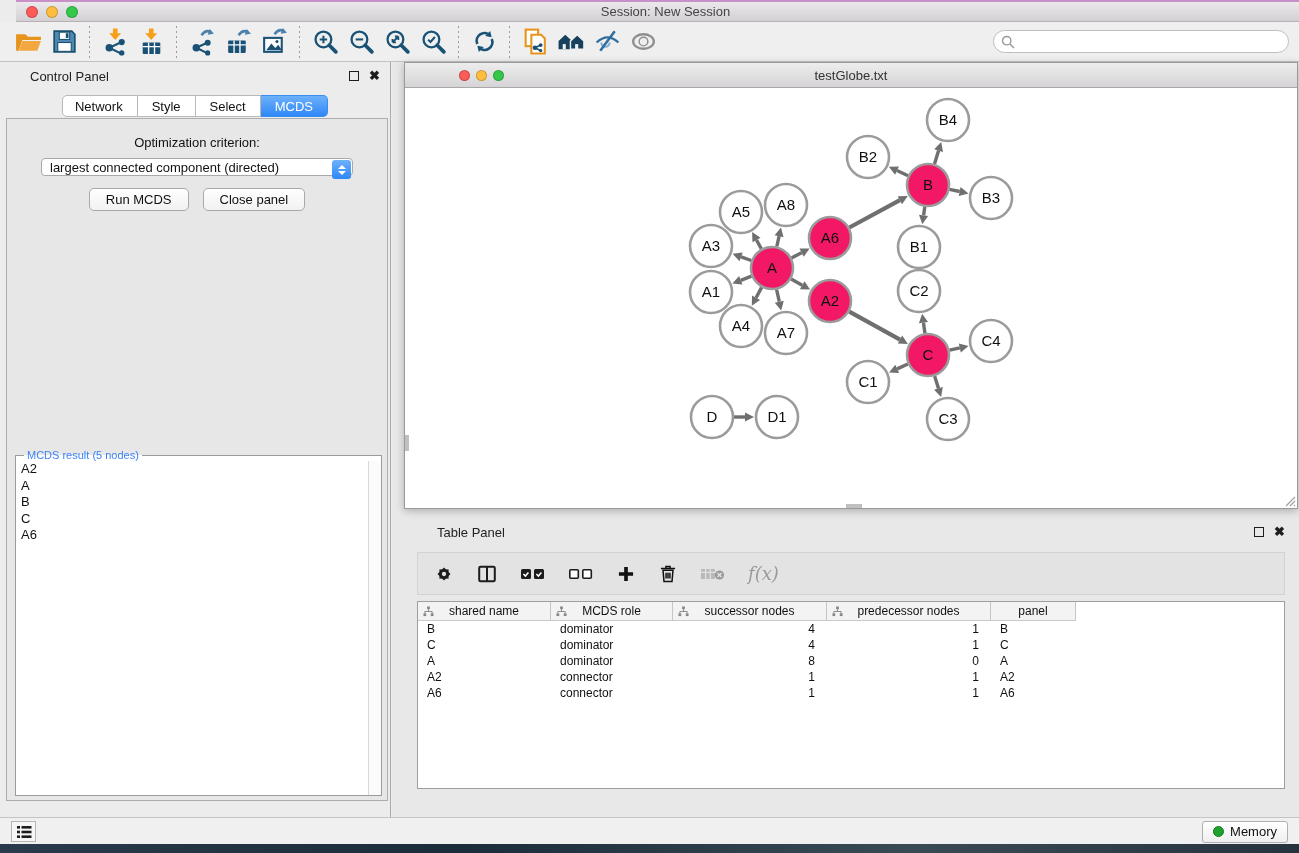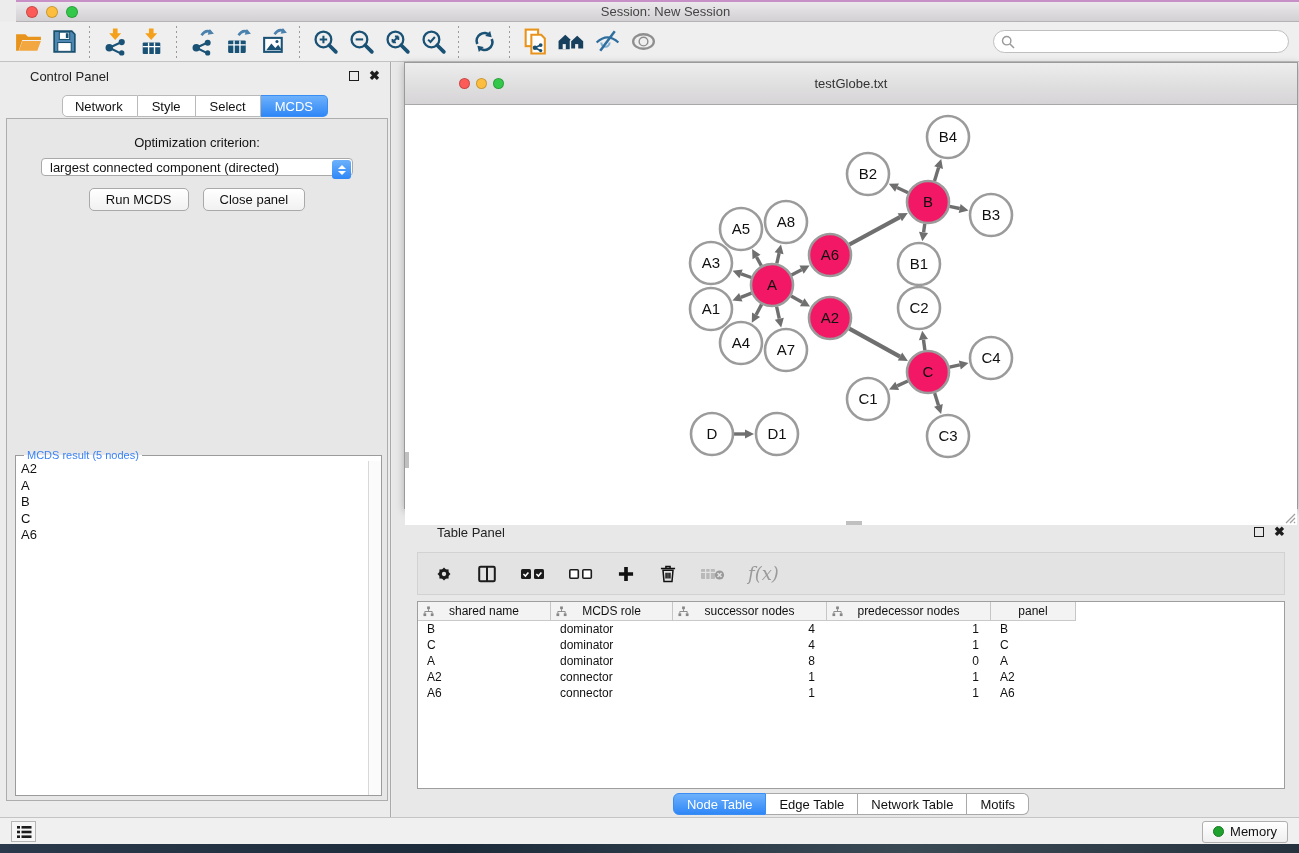--- a/index.html
+++ b/index.html
@@ -77,21 +77,21 @@
   #mcds-list .row { font-size:13px; color:#111; padding-left:5px; line-height:16.5px; }
   #mcds-scroll { position:absolute; right:0; top:0; width:13px; bottom:0; background:#fbfbfb;
     border-left:1px solid #d8d8d8; }
 
   
   #mdi { position:absolute; left:392px; top:0; width:907px; height:756px; background:#e9e8e9; }
 
   
   #network-window { position:absolute; left:12px; top:0; width:894px; height:447px;
     border:1px solid #9a9a9a; box-shadow:0 2px 8px rgba(0,0,0,.25); background:#fff; }
-  #nw-titlebar { height:42px; background:linear-gradient(#ededed,#d6d4d6);
+  #nw-titlebar { height:25px; background:linear-gradient(#ededed,#d6d4d6);
     border-bottom:1px solid #a8a8a8; position:relative; display:flex; align-items:center;padding-left:46px; }
   #nw-titlebar .traffic { margin-left:8px; gap:6px; }
   #nw-titlebar .tl { width:11px; height:11px; }
   #nw-titlebar .title { position:absolute; left:0; right:0; text-align:center; font-size:13px; color:#333; }
   #nw-canvas { position:relative; width:100%; height:420px; background:#fff; overflow:hidden; }
   #graph-svg text { font-family:"Liberation Sans",sans-serif; }
   .nw-thumb-v { position:absolute; left:0; top:347px; width:4px; height:16px; background:#c0c0c0; }
   .nw-thumb-h { position:absolute; left:441px; bottom:0; width:16px; height:4px; background:#c0c0c0; }
   #nw-grip { position:absolute; right:1px; bottom:1px; }
 
@@ -578,26 +578,20 @@
               </div>
               <div class="nt-row">
                 <div class="td left" style="width: 133px;">A6</div>
                 <div class="td left" style="width: 122px;">connector</div>
                 <div class="td right" style="width: 154px;">1</div>
                 <div class="td right" style="width: 164px;">1</div>
                 <div class="td left" style="width: 85px;">A6</div>
               </div>
             </div>
         </div>
-        <div id="nt-tabs">
-            <div class="seg-tab active">Node Table</div>
-            <div class="seg-tab">Edge Table</div>
-            <div class="seg-tab">Network Table</div>
-            <div class="seg-tab">Motifs</div>
-          </div>
       </div>
 
     </div>
   </div>
 
   <div id="statusbar">
     <div id="list-btn">
       <svg width="16" height="14" viewBox="0 0 16 14">
           <g fill="#1c1c1c">
             <rect x="1" y="1" width="3" height="2.6"></rect>

